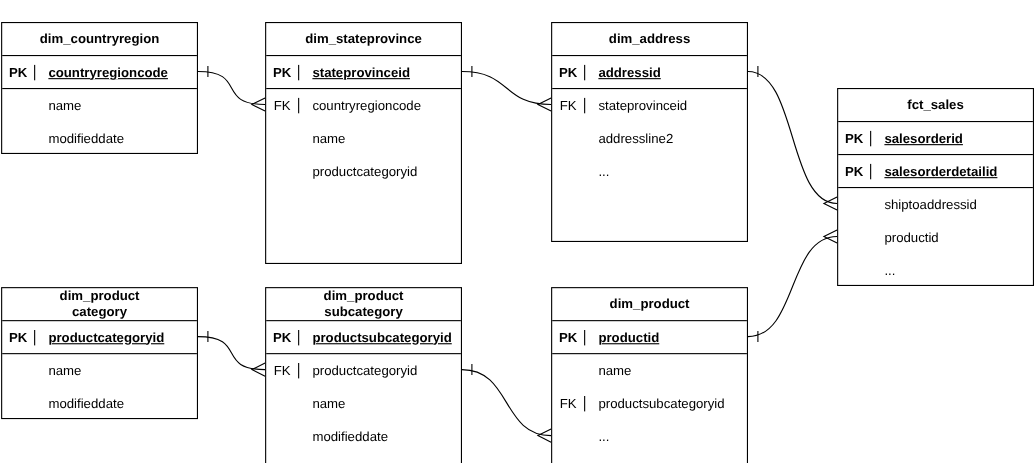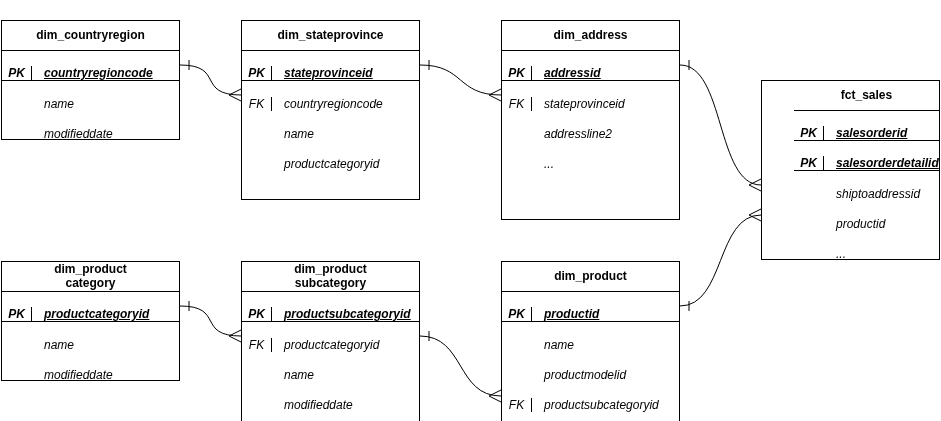--- a/index.html
+++ b/index.html
@@ -32,22 +32,21 @@
     justify-content: center;
     font-weight: bold;
     text-align: center;
     white-space: pre-line;
     line-height: 1.1;
   }
   .row {
     height: 30px;
     box-sizing: border-box;
     display: flex;
-    align-items: flex-end;
-    font-style: italic;
+    align-items: center;
   }
   .row.pk { border-bottom: 1px solid #000000; }
   .key {
     flex: 0 0 30px;
     width: 30px;
     box-sizing: border-box;
     border-right: 1px solid #000000;
     display: flex;
     align-items: center;
     justify-content: center;
@@ -98,21 +97,21 @@
     <div class="row">
       <div class="key"></div>
       <div class="field">name</div>
     </div>
     <div class="row">
       <div class="key"></div>
       <div class="field">modifieddate</div>
     </div>
   </div>
 
-  <div class="table" style="left:241px; top:0px; width:179px; height:180px;">
+  <div class="table" style="left:241px; top:0px; width:179px; height:220px;">
     <div class="tbl-header">dim_stateprovince</div>
     <div class="row pk">
       <div class="key">PK</div>
       <div class="field">stateprovinceid</div>
     </div>
     <div class="row">
       <div class="key">FK</div>
       <div class="field">countryregioncode</div>
     </div>
     <div class="row">
@@ -138,21 +137,21 @@
     <div class="row">
       <div class="key"></div>
       <div class="field">addressline2</div>
     </div>
     <div class="row">
       <div class="key"></div>
       <div class="field">...</div>
     </div>
   </div>
 
-  <div class="table" style="left:761px; top:60px; width:179px; height:180px;padding-left:32px;">
+  <div class="table" style="left:761px; top:60px; width:179px; height:180px;">
     <div class="tbl-header">fct_sales</div>
     <div class="row pk">
       <div class="key">PK</div>
       <div class="field">salesorderid</div>
     </div>
     <div class="row pk">
       <div class="key">PK</div>
       <div class="field">salesorderdetailid</div>
     </div>
     <div class="row">
@@ -215,24 +214,20 @@
     <div class="tbl-header">dim_product</div>
     <div class="row pk">
       <div class="key">PK</div>
       <div class="field">productid</div>
     </div>
     <div class="row">
       <div class="key"></div>
       <div class="field">name</div>
     </div>
     <div class="row">
-      <div class="key"></div>
-      <div class="field">productmodelid</div>
-    </div>
-    <div class="row">
       <div class="key">FK</div>
       <div class="field">productsubcategoryid</div>
     </div>
     <div class="row">
       <div class="key"></div>
       <div class="field">...</div>
     </div>
   </div>
 
 </div>

